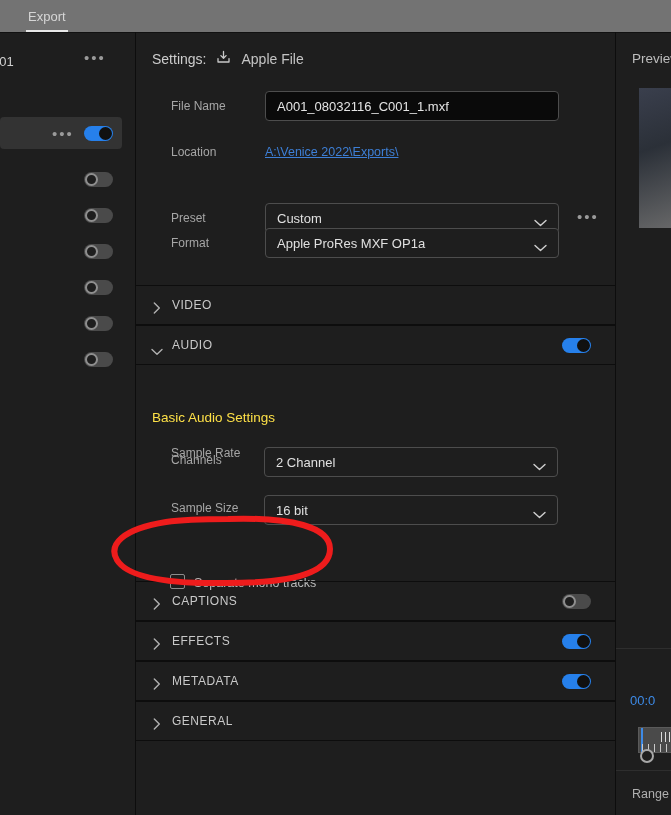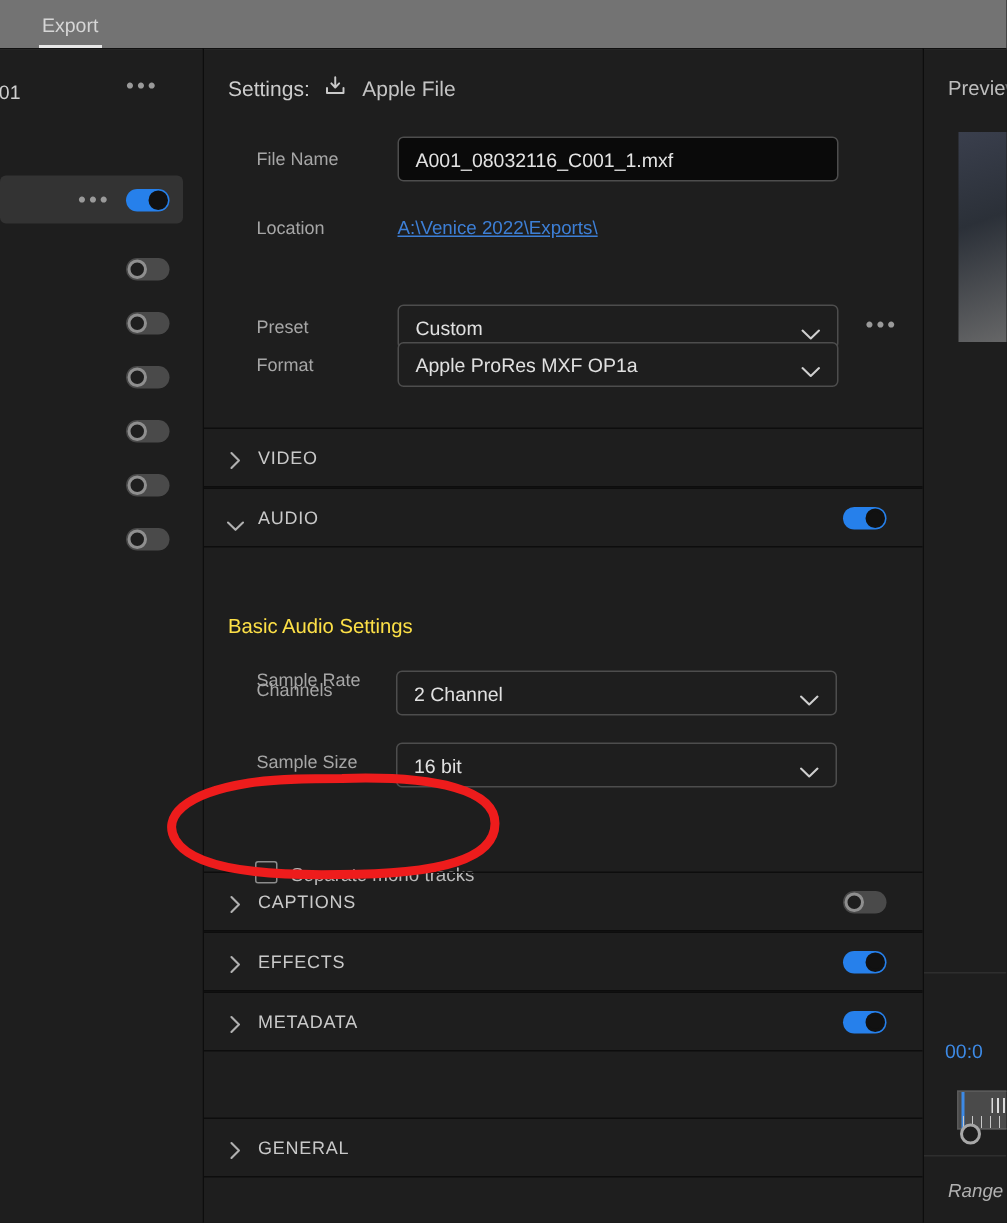--- a/index.html
+++ b/index.html
@@ -345,21 +345,20 @@
     background: #1e1e1e;
     box-sizing: border-box;
     cursor: pointer;
   }
   .range-label {
     position: absolute;
     left: 16px; top: 754px;
     font-size: 12.5px;
     color: #b0b0b0;
     white-space: nowrap;
-    font-style: italic;
   }
   .rp-divider {
     position: absolute;
     left: 0;
     width: 55px; height: 1px;
     background: #2e2e2e;
   }
 
   
   #annotation {
@@ -566,21 +565,21 @@
         <svg width="8" height="12" viewBox="0 0 8 12">
             <path d="M1.3 1 L6.3 6 L1.3 11" stroke="#b0b0b0" stroke-width="1.4" fill="none" stroke-linecap="round" stroke-linejoin="round"></path>
           </svg>
       </span>
       <span class="section-title">METADATA</span>
       <div class="toggle on" style="position:absolute; right:24px; top:12px;">
         <div class="knob"></div>
       </div>
     </div>
 
-    <div class="section" style="top:668px;margin-top:44px;">
+    <div class="section" style="top:668px;">
       <span class="section-arrow">
         <svg width="8" height="12" viewBox="0 0 8 12">
             <path d="M1.3 1 L6.3 6 L1.3 11" stroke="#b0b0b0" stroke-width="1.4" fill="none" stroke-linecap="round" stroke-linejoin="round"></path>
           </svg>
       </span>
       <span class="section-title">GENERAL</span>
     </div>
 
   </div>
 

